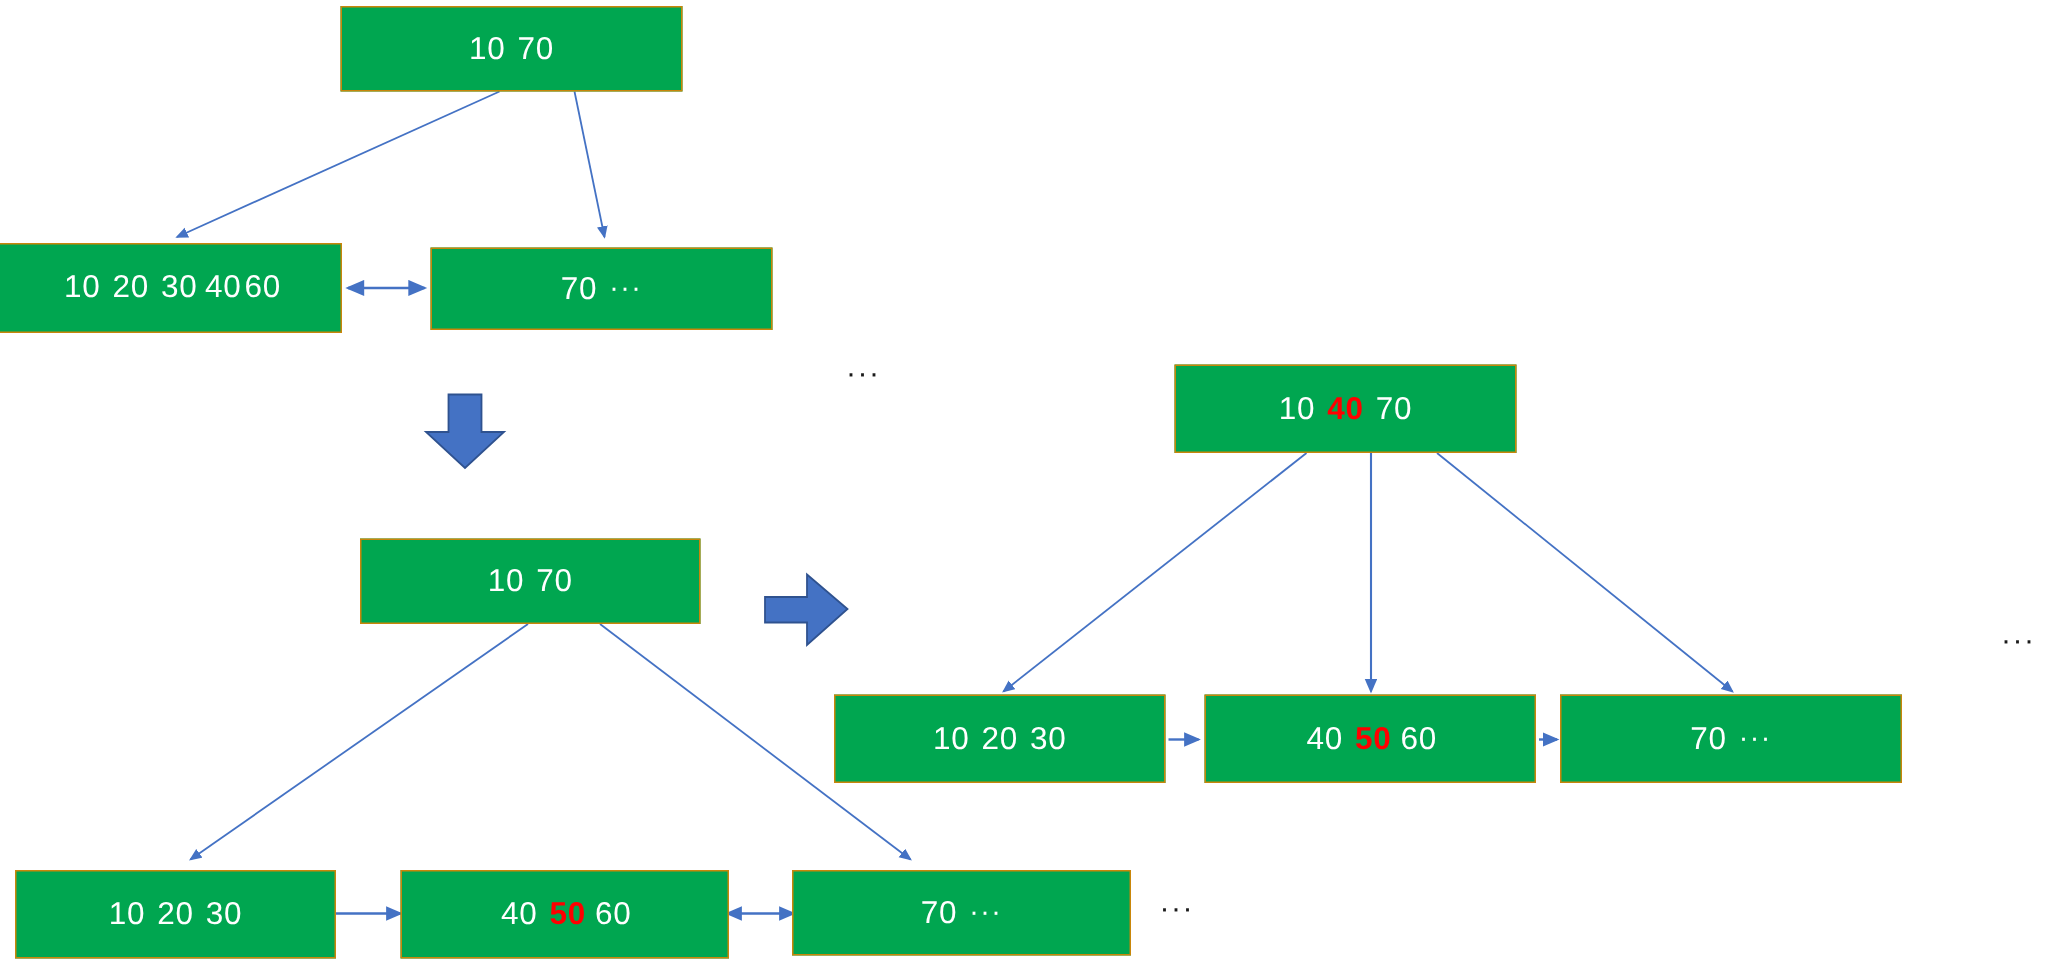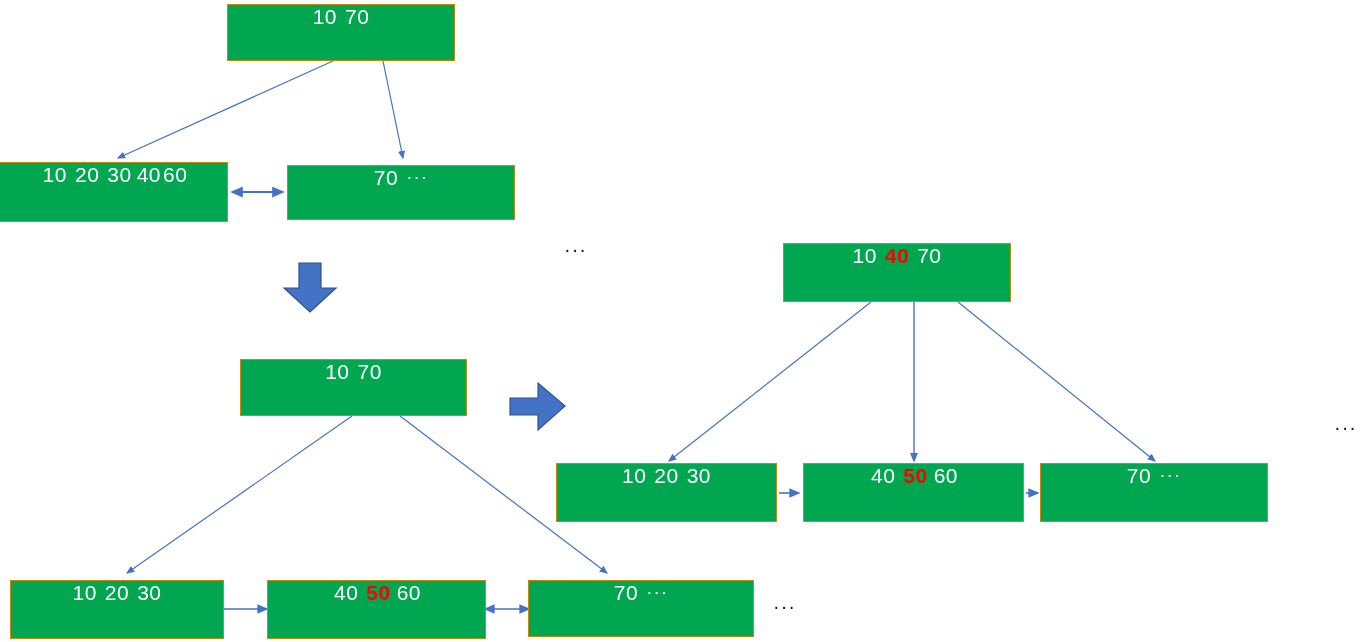--- a/index.html
+++ b/index.html
@@ -16,21 +16,21 @@
     height: 642px;
     background: #ffffff;
     overflow: hidden;
   }
   .node {
     position: absolute;
     box-sizing: border-box;
     background: #00A650;
     border: 1.5px solid #C9860A;
     display: flex;
-    align-items: flex-start;
+    align-items: center;
     justify-content: center;
     color: #ffffff;
     font-size: 21px;
     font-family: "Liberation Sans", sans-serif;
     letter-spacing: 0.5px;
     white-space: nowrap;
     z-index: 5;
   }
   .node .key {
     padding: 0 4px;

